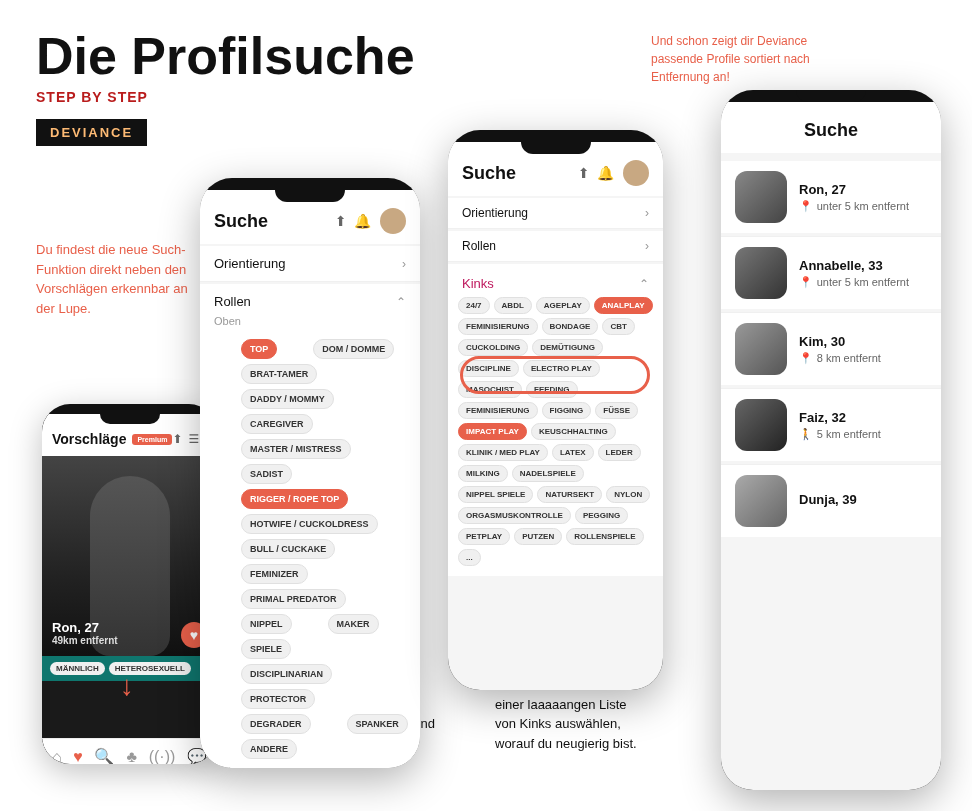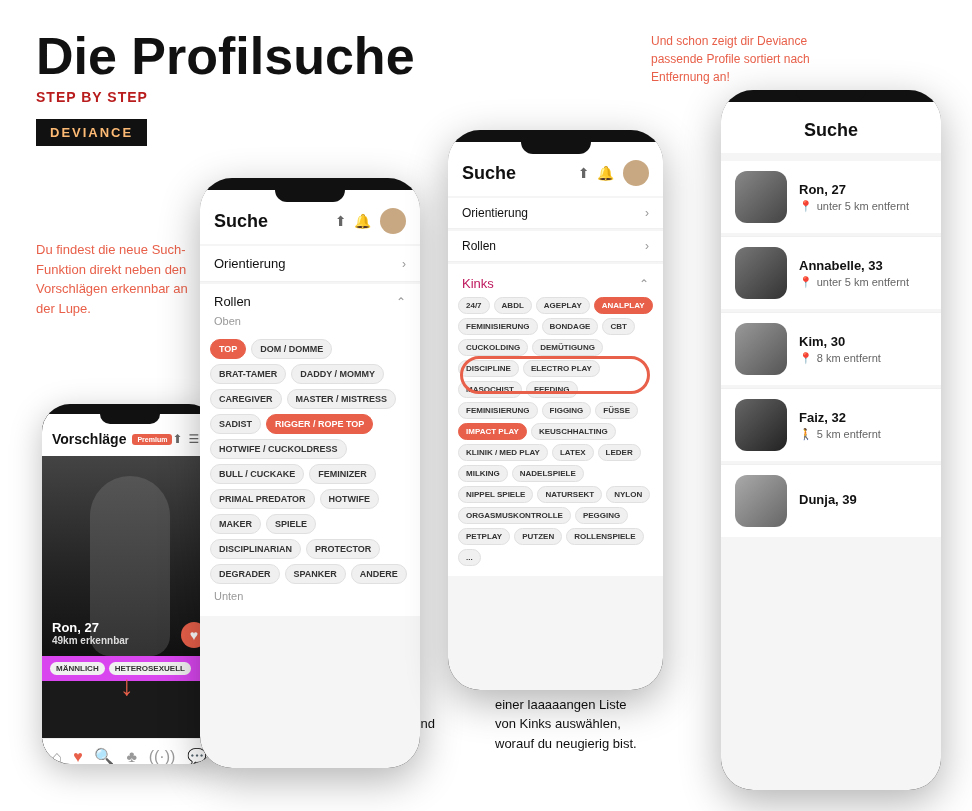--- a/index.html
+++ b/index.html
@@ -216,21 +216,21 @@
       background: #e8604a;
       border-radius: 50%;
       display: flex;
       align-items: center;
       justify-content: center;
       color: #fff;
       font-size: 14px;
     }
 
     .phone1-tags {
-      background: #d946ef;
+      background: #0f766e;
       padding: 6px 8px;
       display: flex;
       gap: 4px;
       flex-wrap: wrap;
     }
 
     .phone1-tag {
       background: #f0f0f0;
       color: #333;
       font-size: 8px;
@@ -388,20 +388,21 @@
     }
 
     .role-tag {
       background: #f0f0f0;
       color: #333;
       font-size: 9px;
       font-weight: 600;
       padding: 4px 8px;
       border-radius: 14px;
       border: 1.5px solid #e0e0e0;
+      margin-left: 31px;
     }
 
     .role-tag.active {
       background: #e8604a;
       color: #fff;
       border-color: #e8604a;
     }
 
     .unten-label {
       font-size: 11px;
@@ -643,21 +644,21 @@
           <span class="phone1-icon">⬆</span>
           <span class="phone1-icon">☰</span>
           <div class="phone1-avatar"></div>
         </div>
       </div>
 
       <div class="phone1-image">
         <div class="person-silhouette"></div>
         <div class="phone1-name">
           <div>Ron, 27</div>
-          <div class="phone1-name-sub">49km erkennbar</div>
+          <div class="phone1-name-sub">49km entfernt</div>
         </div>
         <div class="heart-btn">♥</div>
       </div>
 
       <div class="phone1-tags">
         <span class="phone1-tag">MÄNNLICH</span>
         <span class="phone1-tag">HETEROSEXUELL</span>
       </div>
 
       <div class="phone1-bottom-nav">
@@ -707,21 +708,21 @@
           <span class="role-tag">BRAT-TAMER</span>
           <span class="role-tag">DADDY / MOMMY</span>
           <span class="role-tag">CAREGIVER</span>
           <span class="role-tag">MASTER / MISTRESS</span>
           <span class="role-tag">SADIST</span>
           <span class="role-tag active">RIGGER / ROPE TOP</span>
           <span class="role-tag">HOTWIFE / CUCKOLDRESS</span>
           <span class="role-tag">BULL / CUCKAKE</span>
           <span class="role-tag">FEMINIZER</span>
           <span class="role-tag">PRIMAL PREDATOR</span>
-          <span class="role-tag">HOTWIFE</span>
+          <span class="role-tag">NIPPEL</span>
           <span class="role-tag">MAKER</span>
           <span class="role-tag">SPIELE</span>
           <span class="role-tag">DISCIPLINARIAN</span>
           <span class="role-tag">PROTECTOR</span>
           <span class="role-tag">DEGRADER</span>
           <span class="role-tag">SPANKER</span>
           <span class="role-tag">ANDERE</span>
         </div>
 
         <div class="unten-label">Unten</div>

